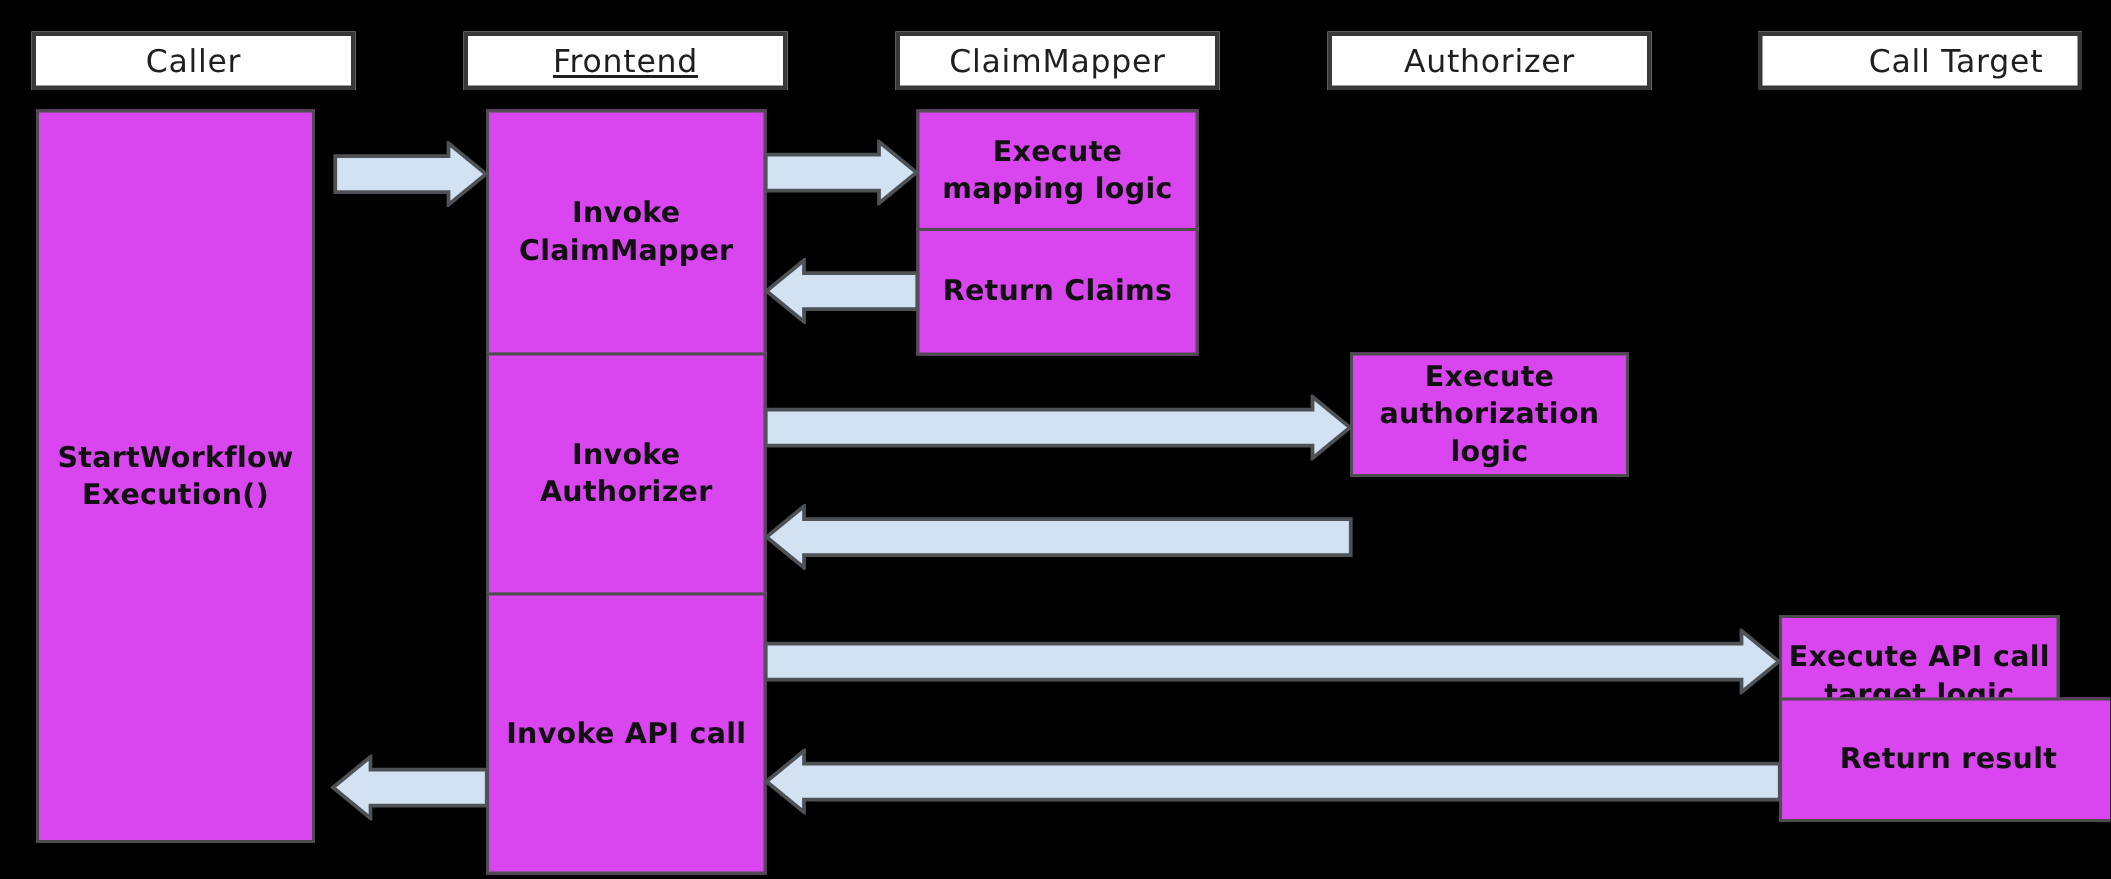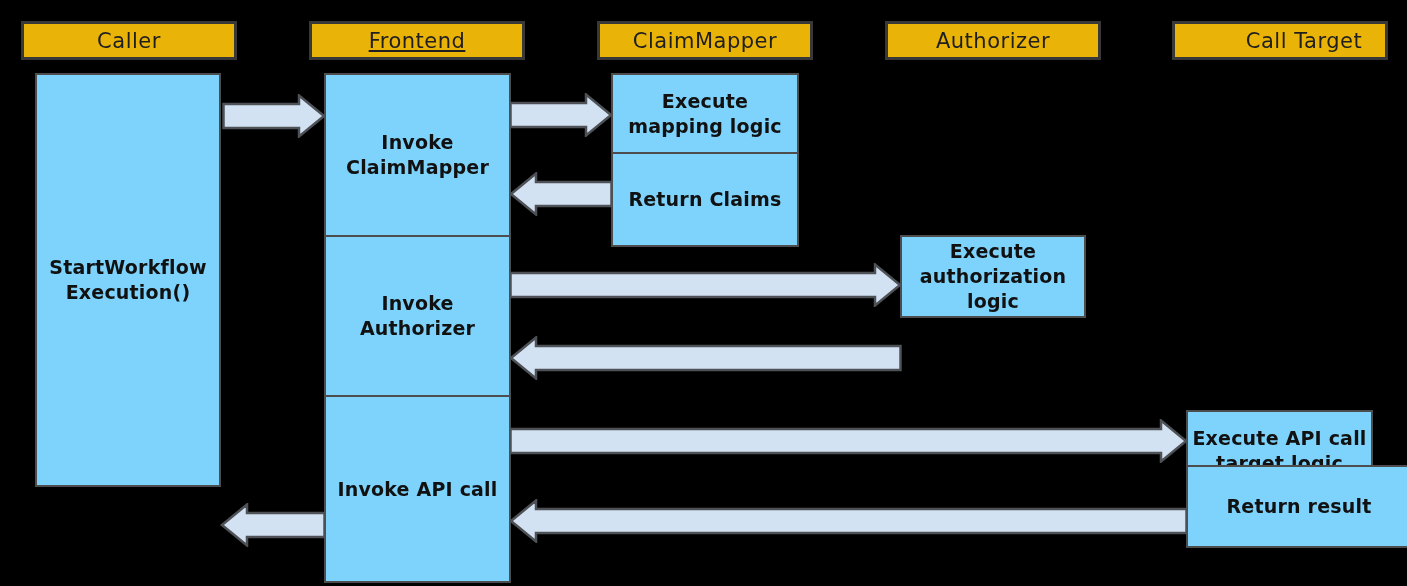--- a/index.html
+++ b/index.html
@@ -13,34 +13,34 @@
     height: 586px;
     background: #000000;
     overflow: hidden;
     font-family: "DejaVu Sans", "Liberation Sans", sans-serif;
   }
   .header-box {
     position: absolute;
     top: 21px;
     height: 39px;
     width: 216px;
-    background: #eab308;
+    background: #ffffff;
     border: 3px solid #383838;
     box-sizing: border-box;
     display: flex;
     align-items: center;
     justify-content: center;
     font-size: 21px;
     font-weight: 400;
     color: #1f1f1f;
     letter-spacing: 0.5px;
   }
   .act-box {
     position: absolute;
-    background: #7dd3fc;
+    background: #d946ef;
     border: 2px solid #4d4d4d;
     box-sizing: border-box;
     display: flex;
     align-items: center;
     justify-content: center;
     text-align: center;
     font-size: 19px;
     font-weight: bold;
     color: #111111;
     white-space: pre-line;
@@ -56,26 +56,26 @@
     stroke: #4e5256;
     stroke-width: 2.5;
   }
   
   #hdr-caller      { left: 21px; }
   #hdr-frontend    { left: 309px; text-decoration: underline; }
   #hdr-claimmapper { left: 597px; }
   #hdr-authorizer  { left: 885px; }
   #hdr-calltarget  { left: 1172px; padding-left: 48px; }
   
-  #box-caller                 { left: 35px;   top: 73px;  width: 186px; height: 414px; }
+  #box-caller                 { left: 24px;   top: 73px;  width: 186px; height: 489px; }
   #box-fe-invoke-claimmapper  { left: 324px;  top: 73px;  width: 187px; height: 164px; }
   #box-fe-invoke-authorizer   { left: 324px;  top: 235px; width: 187px; height: 162px; }
   #box-fe-invoke-apicall      { left: 324px;  top: 395px; width: 187px; height: 188px; }
   #box-cm-execute             { left: 611px;  top: 73px;  width: 188px; height: 81px;  }
-  #box-cm-return              { left: 611px;  top: 152px; width: 188px; height: 95px;  }
+  #box-cm-return              { left: 611px;  top: 152px; width: 188px; height: 85px;  }
   #box-au-execute             { left: 900px;  top: 235px; width: 186px; height: 83px;  }
   #box-au-return              { left: 900px;  top: 316px; width: 186px; height: 84px;  }
   #box-ct-execute             { left: 1186px; top: 410px; width: 187px; height: 82px;  }
   #box-ct-return              { left: 1186px; top: 465px; width: 226px; height: 83px;  }
   
   #arr-1 { left: 222px; top: 94px;  }
   #arr-2 { left: 509px; top: 93px;  }
   #arr-3 { left: 509px; top: 172px; }
   #arr-4 { left: 509px; top: 263px; }
   #arr-5 { left: 509px; top: 336px; }

